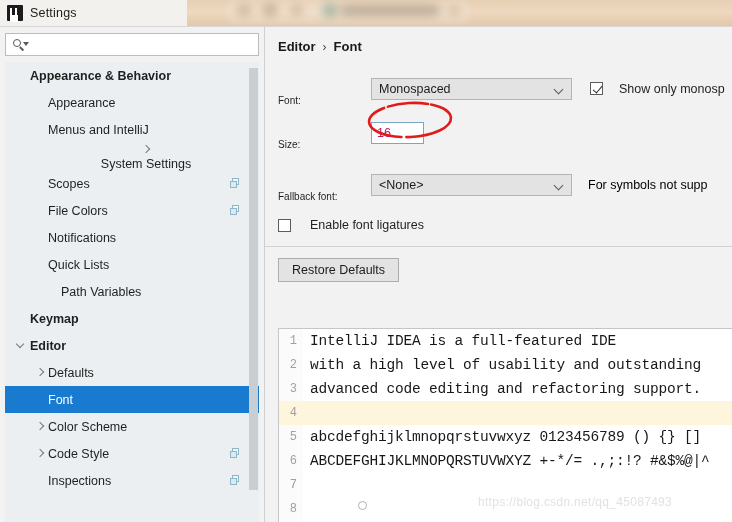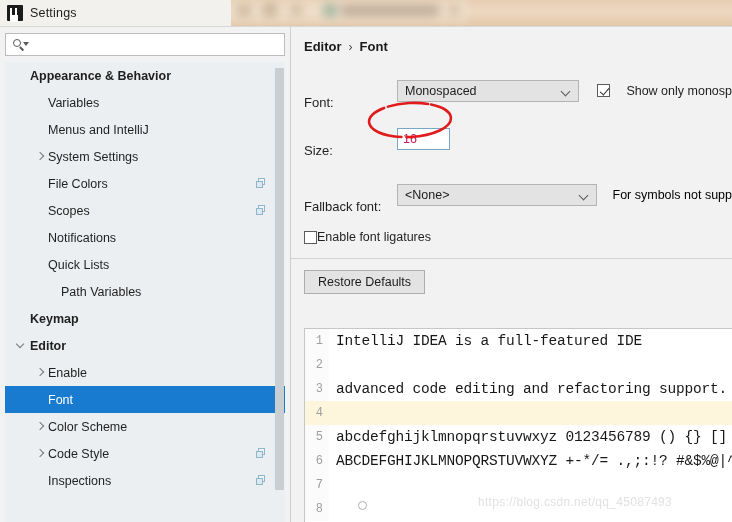--- a/index.html
+++ b/index.html
@@ -31,21 +31,21 @@
   .bg-blur .b4 { left: 322px; top: 3px;  width: 16px; height: 15px; background:#6f9a86; }
   .bg-blur .b5 { left: 340px; top: 5px;  width: 100px; height: 11px; background:#93836f; border-radius:5px; }
   .bg-blur .b6 { left: 448px; top: 6px;  width: 12px; height: 9px;  background:#b49a7e; }
   .bg-blur .bar{
     position:absolute; left:228px; top:0; width:240px; height:24px;
     background:rgba(255,255,255,.18); border-radius:3px; filter: blur(3px);
   }
 
   
   .titlebar {
-    position: absolute; left: 0; top: 0; width: 231px; height: 26px;
+    position: absolute; left: 0; top: 0; width: 187px; height: 26px;
     background: #f3f1ee;
     display: flex; align-items: center; gap: 7px;
     padding-left: 7px;
   }
   .ij-icon {
     width: 16px; height: 16px; background: #1b1b1b;
     position: relative; border-radius: 1px; flex: none;
   }
   .ij-icon::before {
     content: ""; position: absolute; left: 3px; top: 3px;
@@ -63,21 +63,21 @@
   
   .window {
     position: absolute; left: 0; top: 26px; width: 732px; height: 496px;
     background: #f2f2f2;
     border-top: 1px solid #d7d7d7;
     display: flex;
   }
 
   
   .left-pane {
-    width: 291px; height: 100%;
+    width: 265px; height: 100%;
     background: #f2f2f2;
     position: relative;
     padding: 6px 5px 0 5px;
     border-right: 1px solid #cfcfcf;
   }
   .search-box {
     height: 23px; background: #fff;
     border: 1px solid #bcbcbc;
     display: flex; align-items: center;
     padding-left: 7px;
@@ -171,21 +171,21 @@
     font-size: 13px; font-weight: bold; color: #1a1a1a;
     margin-bottom: 17px;
   }
   .breadcrumb .sep { font-weight: normal; color: #4a4a4a; font-size: 12px; }
 
   .form-row {
     display: flex; align-items: center;
     margin-bottom: 9px;
   }
   .form-label {
-    font-size: 13px; color: #1f1f1f;
+    font-size: 10px; color: #1f1f1f;
     width: 93px; flex: none; margin-top: 24px;
   }
   .combo {
     width: 201px; height: 22px;
     background: #e3e3e3;
     border: 1px solid #b4b4b4;
     display: flex; align-items: center;
     padding: 0 7px; position: relative;
     font-size: 12.5px; color: #1c1c1c;
   }
@@ -217,21 +217,21 @@
     width: 4px; height: 8px;
     border-right: 1.6px solid #2b2b2b; border-bottom: 1.6px solid #2b2b2b;
     transform: rotate(40deg);
   }
   .cb-label { font-size: 12.5px; color: #1f1f1f; }
 
   .hint-text {
     font-size: 12.5px; color: #000000; margin-left: 16px; white-space: nowrap;
   }
 
-  .ligature-row { margin-top: 16px; margin-bottom: 14px; display: flex; align-items: center; gap: 0; }
+  .ligature-row { margin-top: 16px; margin-bottom: 14px; display: flex; align-items: center; gap: 19px; }
 
   .hr {
     height: 1px; background: #d2d2d2;
     margin: 0 0 11px -13px; width: 745px;
   }
   .btn {
     display: inline-flex; align-items: center; justify-content: center;
     height: 24px; padding: 0 13px;
     background: #e3e3e3; border: 1px solid #adadad;
     font-size: 12.5px; color: #1c1c1c;
@@ -315,69 +315,69 @@
       </div>
 
       <div class="tree-wrap">
         <div class="tree" id="tree-root">
             <div class="tree-row bold" style="padding-left: 10px;">
               <span class="arrow"></span>
               <span class="lbl">Appearance &amp; Behavior</span>
             </div>
             <div class="tree-row" style="padding-left: 28px;">
               <span class="arrow"></span>
-              <span class="lbl">Variables</span>
+              <span class="lbl">Appearance</span>
             </div>
             <div class="tree-row" style="padding-left: 28px;">
               <span class="arrow"></span>
               <span class="lbl">Menus and IntelliJ</span>
             </div>
-            <div class="tree-row" style="padding-left: 28px;">
+            <div class="tree-row" style="padding-left: 28px; flex-direction: column;">
               <span class="arrow collapsed"></span>
               <span class="lbl">System Settings</span>
+            </div>
+            <div class="tree-row" style="padding-left: 28px;">
+              <span class="arrow"></span>
+              <span class="lbl">Scopes</span>
+              <span class="copy-icon">
+                <i class="back"></i>
+                <i class="front"></i>
+              </span>
             </div>
             <div class="tree-row" style="padding-left: 28px;">
               <span class="arrow"></span>
               <span class="lbl">File Colors</span>
               <span class="copy-icon">
                 <i class="back"></i>
                 <i class="front"></i>
               </span>
             </div>
             <div class="tree-row" style="padding-left: 28px;">
               <span class="arrow"></span>
-              <span class="lbl">Scopes</span>
-              <span class="copy-icon">
-                <i class="back"></i>
-                <i class="front"></i>
-              </span>
-            </div>
-            <div class="tree-row" style="padding-left: 28px;">
-              <span class="arrow"></span>
               <span class="lbl">Notifications</span>
             </div>
             <div class="tree-row" style="padding-left: 28px;">
               <span class="arrow"></span>
               <span class="lbl">Quick Lists</span>
             </div>
             <div class="tree-row" style="padding-left: 28px; gap: 13px;">
               <span class="arrow"></span>
               <span class="lbl">Path Variables</span>
             </div>
             <div class="tree-row bold" style="padding-left: 10px;">
               <span class="arrow"></span>
               <span class="lbl">Keymap</span>
             </div>
             <div class="tree-row bold" style="padding-left: 10px;">
               <span class="arrow expanded"></span>
               <span class="lbl">Editor</span>
             </div>
             <div class="tree-row" style="padding-left: 28px;">
               <span class="arrow collapsed"></span>
-              <span class="lbl">Enable</span>
+              <span class="lbl">Defaults</span>
             </div>
             <div class="tree-row selected" style="padding-left: 28px;">
               <span class="arrow"></span>
               <span class="lbl">Font</span>
             </div>
             <div class="tree-row" style="padding-left: 28px;">
               <span class="arrow collapsed"></span>
               <span class="lbl">Color Scheme</span>
             </div>
             <div class="tree-row" style="padding-left: 28px;">
@@ -464,20 +464,21 @@
 
       
       <div class="preview">
         <div id="preview-lines">
             <div class="code-line">
               <div class="gutter">1</div>
               <div class="code-text">IntelliJ IDEA is a full-featured IDE</div>
             </div>
             <div class="code-line">
               <div class="gutter">2</div>
+              <div class="code-text">with a high level of usability and outstanding</div>
             </div>
             <div class="code-line">
               <div class="gutter">3</div>
               <div class="code-text">advanced code editing and refactoring support.</div>
             </div>
             <div class="code-line hl">
               <div class="gutter">4</div>
               <div class="code-text"></div>
             </div>
             <div class="code-line">

